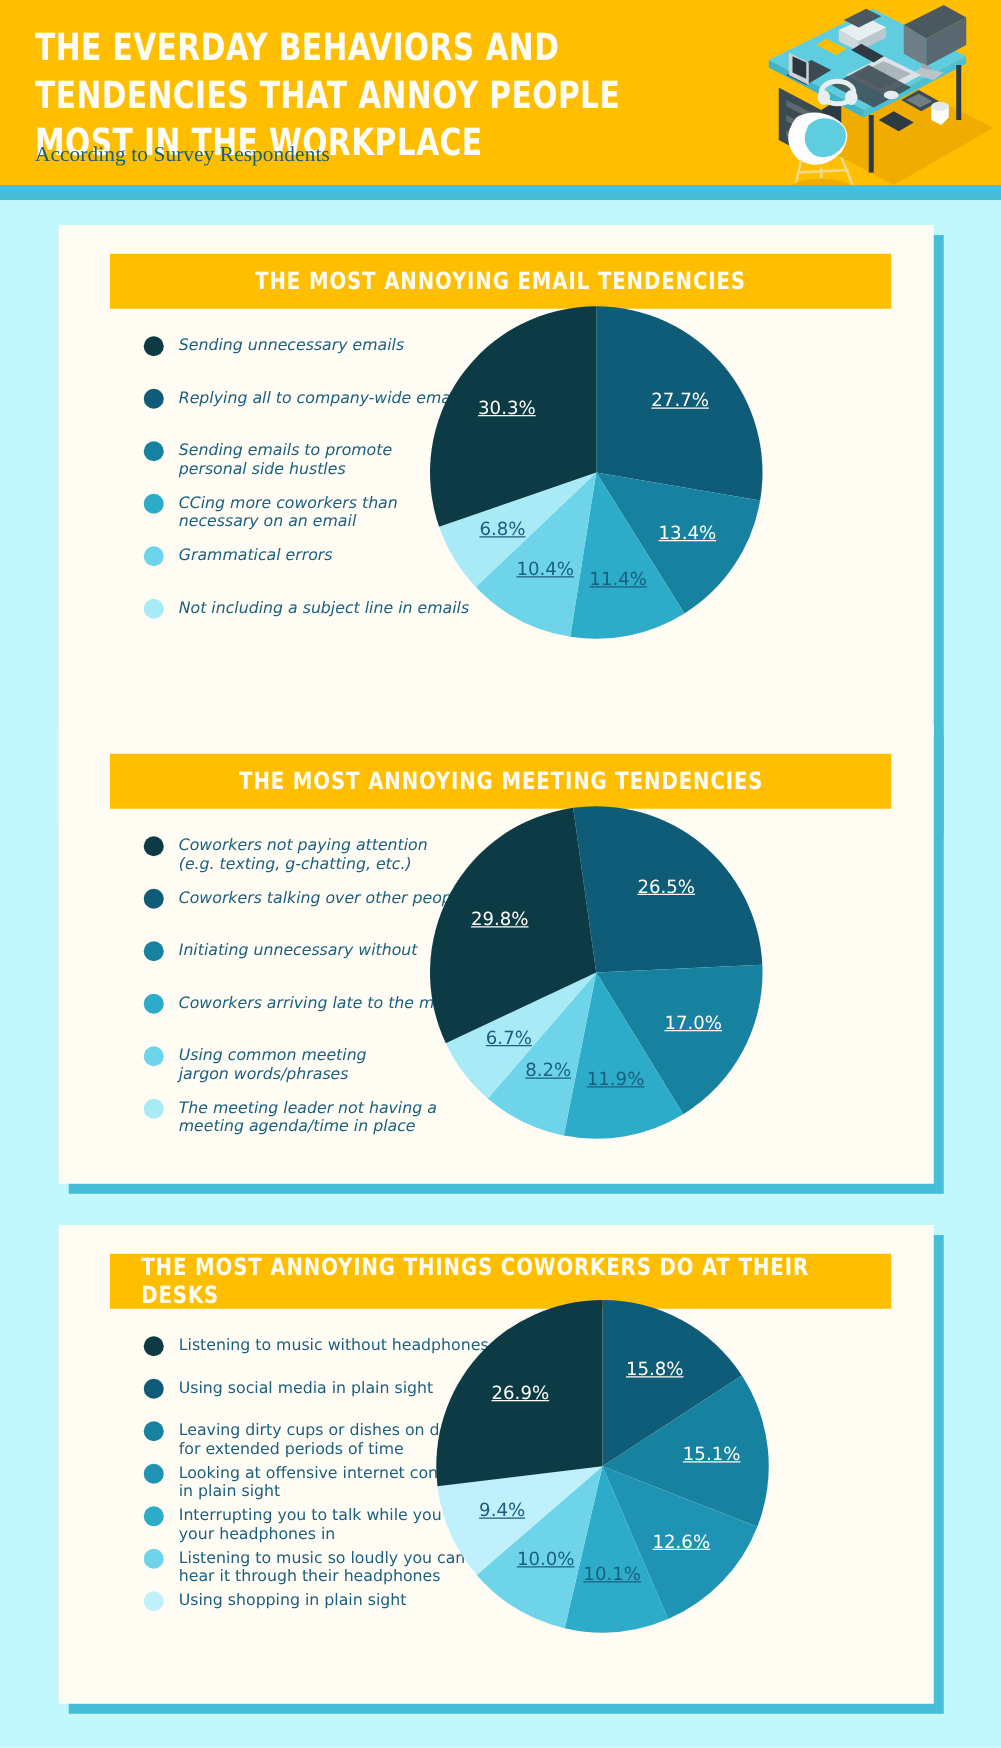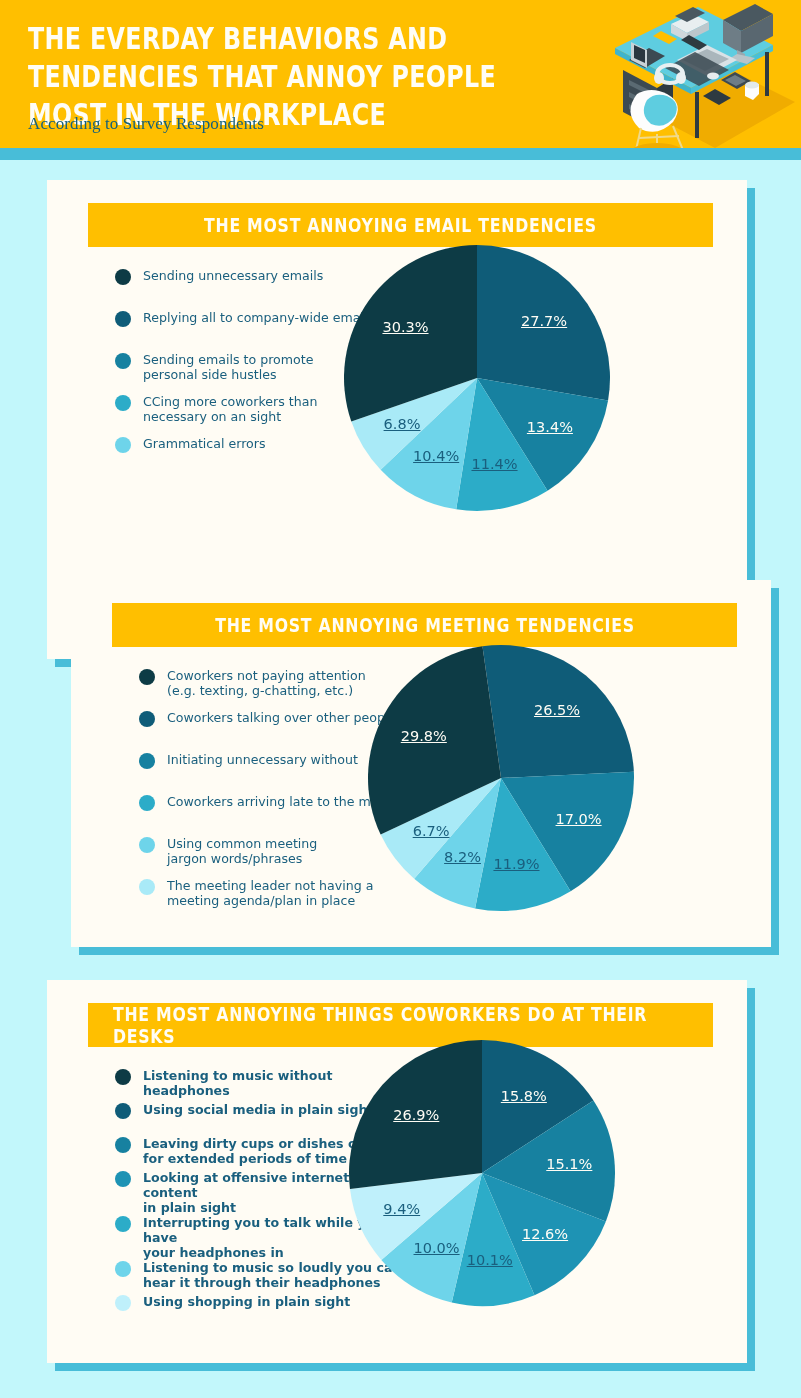--- a/index.html
+++ b/index.html
@@ -50,21 +50,21 @@
     position:absolute; left:8px; top:8px;
     width:100%; height:100%;
     background:#48bdd8;
   }
   .card {
     position:absolute; left:0; top:0;
     width:100%; height:100%;
     background:#fffcf4;
   }
   #card1 { left:47px; top:180px;  width:700px; height:479px; }
-  #card2 { left:47px; top:580px;  width:700px; height:367px;margin-left:24px; }
+  #card2 { left:47px; top:580px;  width:700px; height:367px; }
   #card3 { left:47px; top:980px;  width:700px; height:383px; }
 
   .card-title-bar {
     position:absolute; left:41px; top:23px;
     width:625px; height:44px;
     background:#ffbf00;
     display:flex; align-items:center; justify-content:center;
   }
   .card-title {
     color:#fffdf5;
@@ -84,24 +84,24 @@
     margin-right:12px;
   }
   .legend-label {
     color:#1a5f7e;
     font-size:12.6px;
     line-height:15px;
     font-family:"DejaVu Sans", sans-serif;
     white-space:pre-line;
   }
   
-  .legend.n6 .legend-item { min-height:42px; }
+  .legend.n6 .legend-item { min-height:42px;font-style:italic; }
   .legend.n6 .legend-dot { margin-top:1px; }
   
-  .legend.n7 .legend-item { min-height:34px;font-weight:bold; }
+  .legend.n7 .legend-item { min-height:34px; }
   .legend.n7 .legend-dot { margin-top:1px; }
 
   
   .pie-holder { position:absolute; }
   .pie-label {
     position:absolute;
     font-size:14.5px;
     font-family:"DejaVu Sans", sans-serif;
     transform:translate(-50%,-50%);
     white-space:nowrap;
@@ -198,25 +198,29 @@
           <span class="legend-label">Replying all to company-wide emails</span>
         </div>
         <div class="legend-item">
           <span class="legend-dot" style="background: rgb(23, 129, 160);"></span>
           <span class="legend-label">Sending emails to promote
 personal side hustles</span>
         </div>
         <div class="legend-item">
           <span class="legend-dot" style="background: rgb(44, 172, 200);"></span>
           <span class="legend-label">CCing more coworkers than
-necessary on an sight</span>
+necessary on an email</span>
         </div>
         <div class="legend-item">
           <span class="legend-dot" style="background: rgb(110, 212, 234);"></span>
           <span class="legend-label">Grammatical errors</span>
+        </div>
+        <div class="legend-item">
+          <span class="legend-dot" style="background: rgb(169, 234, 247);"></span>
+          <span class="legend-label">Not including a subject line in emails</span>
         </div>
       </div>
     <div class="pie-holder" id="pie1" style="left: 290px; top: 58px; width: 280px; height: 280px;"><svg width="280" height="280" viewBox="0 0 280 280">
           <path d="M140,140 L140,7 A133,133 0 0 1 271.09073115481675,162.45484814679358 Z" fill="#0f5c78"></path>
           <path d="M140,140 L271.09073115481675,162.45484814679358 A133,133 0 0 1 210.55798751279568,252.74116549931603 Z" fill="#1781a0"></path>
           <path d="M140,140 L210.55798751279568,252.74116549931603 A133,133 0 0 1 119.19421614964934,271.36254929915333 Z" fill="#2cacc8"></path>
           <path d="M140,140 L119.19421614964934,271.36254929915333 A133,133 0 0 1 43.621133685122814,231.65213651551738 Z" fill="#6ed4ea"></path>
           <path d="M140,140 L43.621133685122814,231.65213651551738 A133,133 0 0 1 14.306611001085969,183.47610794410738 Z" fill="#a9eaf7"></path>
           <path d="M140,140 L14.306611001085969,183.47610794410738 A133,133 0 0 1 139.99999999999997,7 Z" fill="#0d3b45"></path>
         </svg><div class="pie-label" style="left: 207.105px; top: 83.412px; color: rgb(255, 253, 245);">27.7%</div><div class="pie-label" style="left: 212.91px; top: 188.883px; color: rgb(255, 253, 245);">13.4%</div><div class="pie-label" style="left: 157.531px; top: 226.012px; color: rgb(26, 95, 126);">11.4%</div><div class="pie-label" style="left: 99.169px; top: 217.706px; color: rgb(26, 95, 126);">10.4%</div><div class="pie-label" style="left: 65.0115px; top: 185.63px; color: rgb(26, 95, 126);">6.8%</div><div class="pie-label" style="left: 68.5014px; top: 89.0758px; color: rgb(255, 253, 245);">30.3%</div></div>
@@ -248,21 +252,21 @@
           <span class="legend-label">Coworkers arriving late to the meetings</span>
         </div>
         <div class="legend-item">
           <span class="legend-dot" style="background: rgb(110, 212, 234);"></span>
           <span class="legend-label">Using common meeting
 jargon words/phrases</span>
         </div>
         <div class="legend-item">
           <span class="legend-dot" style="background: rgb(169, 234, 247);"></span>
           <span class="legend-label">The meeting leader not having a
-meeting agenda/plan in place</span>
+meeting agenda/time in place</span>
         </div>
       </div>
     <div class="pie-holder" id="pie2" style="left: 290px; top: 58px; width: 280px; height: 280px;"><svg width="280" height="280" viewBox="0 0 280 280">
           <path d="M140,140 L121.4899775723113,8.294346857371153 A133,133 0 0 1 272.85286634431304,133.74572913121887 Z" fill="#0f5c78"></path>
           <path d="M140,140 L272.85286634431304,133.74572913121887 A133,133 0 0 1 209.60398977105058,253.33262817014122 Z" fill="#1781a0"></path>
           <path d="M140,140 L209.60398977105058,253.33262817014122 A133,133 0 0 1 114.07402580726243,270.4486253747333 Z" fill="#2cacc8"></path>
           <path d="M140,140 L114.07402580726243,270.4486253747333 A133,133 0 0 1 53.21589699253245,240.784519968045 Z" fill="#6ed4ea"></path>
           <path d="M140,140 L53.21589699253245,240.784519968045 A133,133 0 0 1 19.631159121109675,196.5715665813877 Z" fill="#a9eaf7"></path>
           <path d="M140,140 L19.631159121109675,196.5715665813877 A133,133 0 0 1 121.48997757231136,8.294346857371153 Z" fill="#0d3b45"></path>
         </svg><div class="pie-label" style="left: 196.015px; top: 72.4155px; color: rgb(255, 253, 245);">26.5%</div><div class="pie-label" style="left: 217.595px; top: 181.04px; color: rgb(255, 253, 245);">17.0%</div><div class="pie-label" style="left: 155.481px; top: 226.404px; color: rgb(26, 95, 126);">11.9%</div><div class="pie-label" style="left: 101.539px; top: 218.906px; color: rgb(26, 95, 126);">8.2%</div><div class="pie-label" style="left: 70.0999px; top: 193.097px; color: rgb(26, 95, 126);">6.7%</div><div class="pie-label" style="left: 62.7944px; top: 98.2314px; color: rgb(255, 253, 245);">29.8%</div></div>

